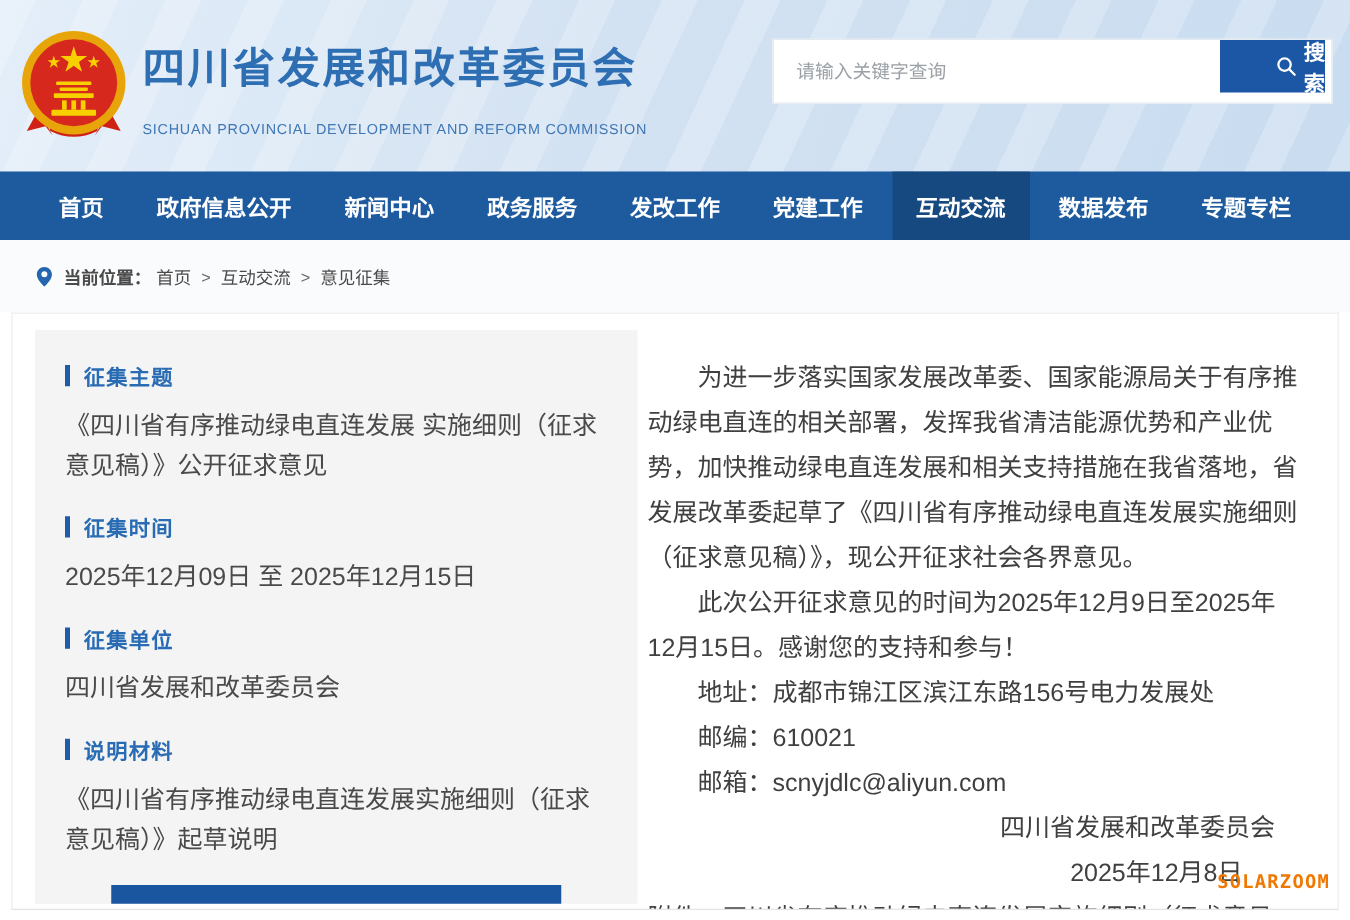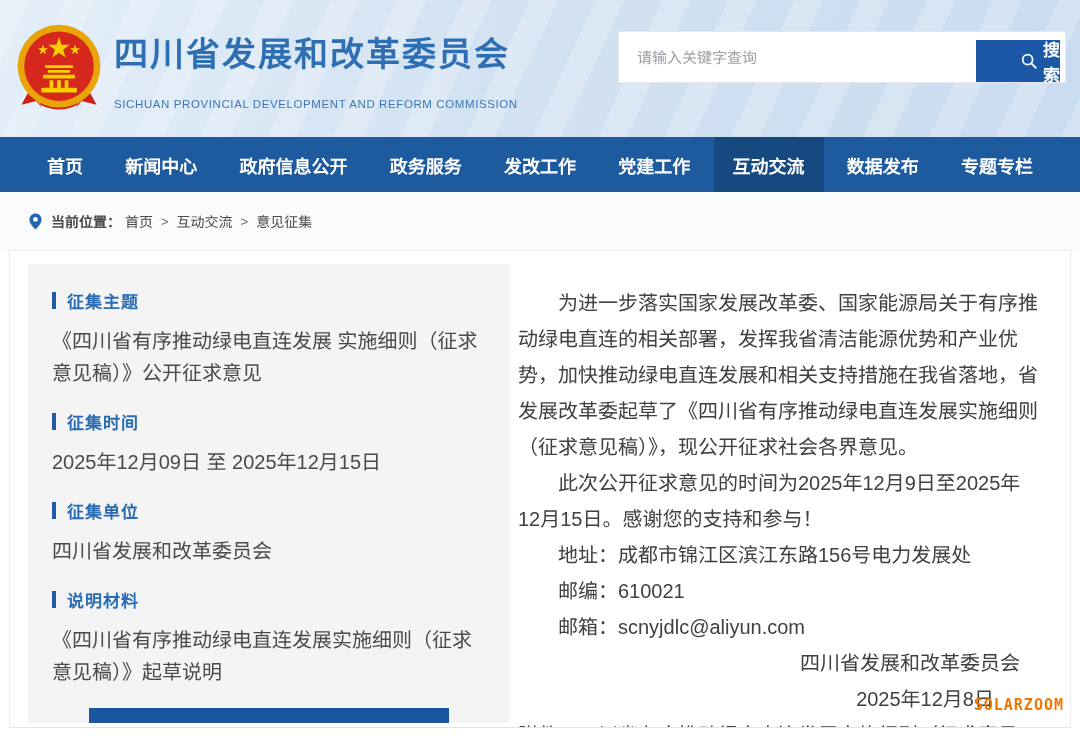--- a/index.html
+++ b/index.html
@@ -14,21 +14,21 @@
       linear-gradient(105deg,#e3eef9 0%,#d3e2f2 45%,#c9dcf0 100%);
     display:flex; align-items:center;
   }
   .brand{ display:flex; align-items:center; margin-left:12px; }
   .emblem{ width:94px; height:94px; flex:0 0 auto; }
   .brand-text{ margin-left:8px; }
   .brand-title{ font-size:34px; font-weight:bold; color:#2e6fb3; letter-spacing:2px; }
   .brand-sub{ margin-top:22px; font-size:11.5px; color:#3f77b5; letter-spacing:0.6px; }
   .search-wrap{
     position:absolute; right:14px; top:31px; width:448px; height:52px;
-    background:#ffffff; border:1px solid #e4e9f0; display:flex; align-items:flex-end;gap:24px;
+    background:#ffffff; border:1px solid #e4e9f0; display:flex; align-items:flex-start;gap:24px;
   }
   .search-input{
     flex:1; height:100%; border:none; outline:none; background:transparent;
     padding:0 14px 0 18px; font-size:15px; color:#333;
     font-family:"Liberation Sans","DejaVu Sans",sans-serif;
   }
   .search-input::placeholder{ color:#9aa0a6; }
   .search-btn{
     width:84px; height:42px; margin-right:5px; border:none; cursor:pointer;
     background:#1b57a5; color:#fff; font-size:17px; font-weight:bold;
@@ -131,22 +131,22 @@
         <circle cx="8.5" cy="8.5" r="5.5" fill="none" stroke="#ffffff" stroke-width="2"></circle>
         <line x1="12.8" y1="12.8" x2="17.5" y2="17.5" stroke="#ffffff" stroke-width="2" stroke-linecap="round"></line>
       </svg>
       <span>搜索</span>
     </button>
   </div>
 </header>
 
 <nav class="main-nav">
   <a class="nav-item">首页</a>
+  <a class="nav-item">政府信息公开</a>
   <a class="nav-item">新闻中心</a>
-  <a class="nav-item">政府信息公开</a>
   <a class="nav-item">政务服务</a>
   <a class="nav-item">发改工作</a>
   <a class="nav-item">党建工作</a>
   <a class="nav-item active">互动交流</a>
   <a class="nav-item">数据发布</a>
   <a class="nav-item">专题专栏</a>
 </nav>
 
 <div class="crumb-bar">
   <svg width="15" height="17" viewBox="0 0 24 28" aria-hidden="true">

